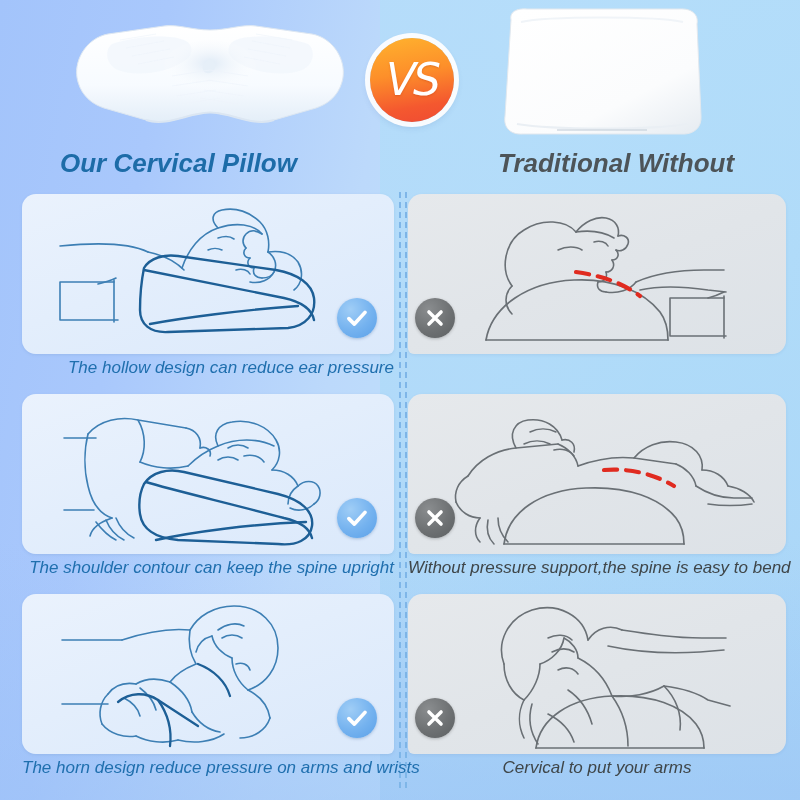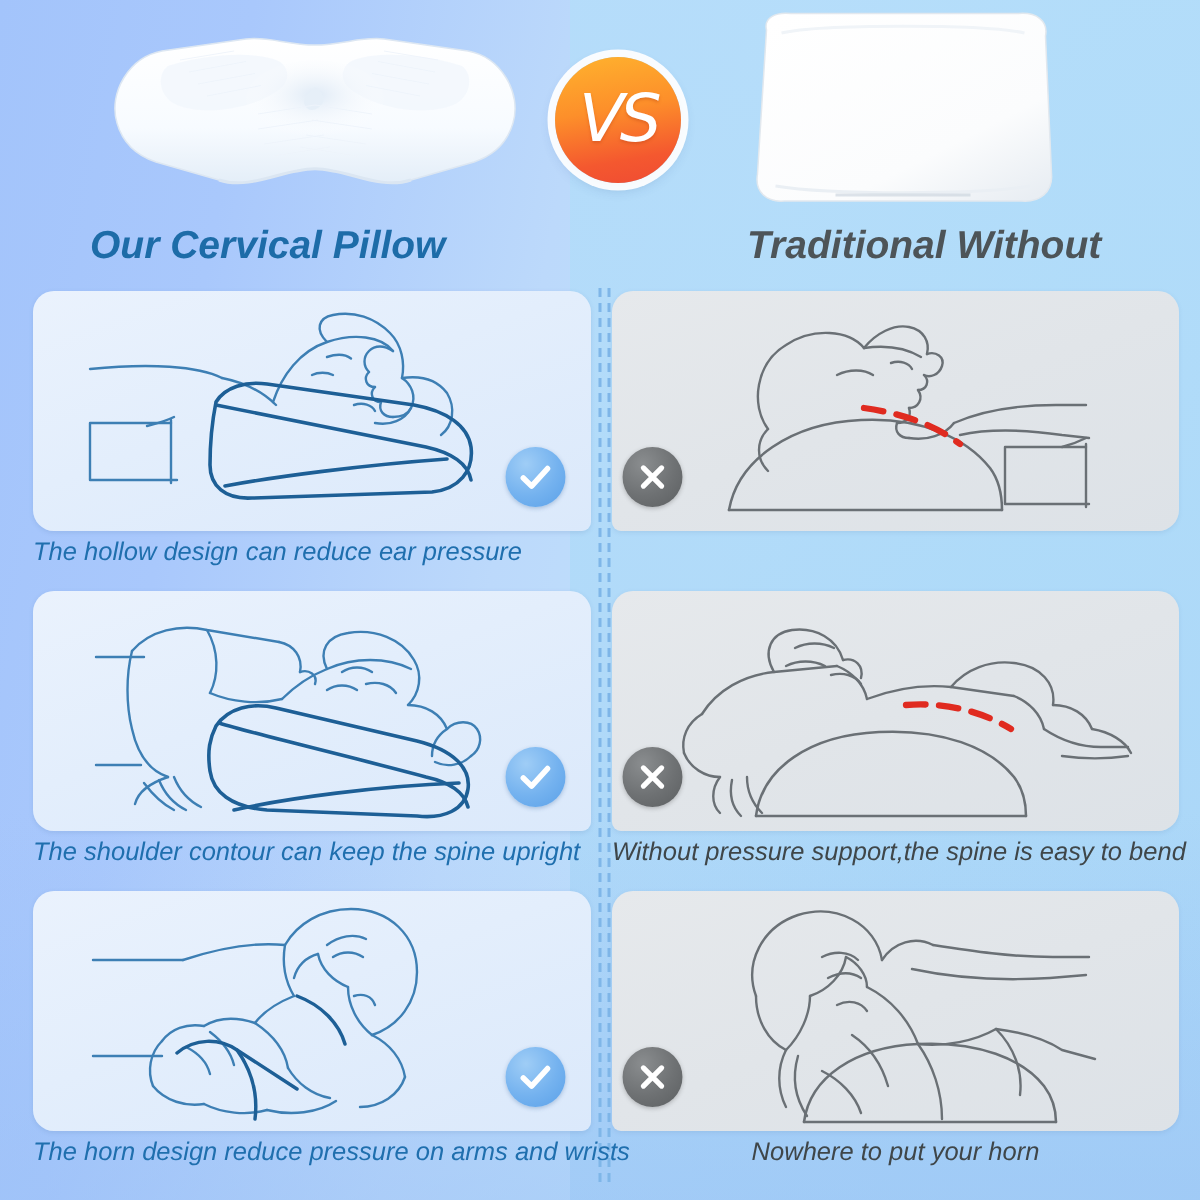--- a/index.html
+++ b/index.html
@@ -90,21 +90,21 @@
     left:415px; top:108px;
     background:radial-gradient(circle at 34% 28%,#8a8d8f 0%,#6e7173 55%,#5c5f61 100%);
     box-shadow:0 1px 3px rgba(60,60,60,.3);
   }
   .badge svg{ width:26px; height:26px; }
 
   .caption{
     position:absolute; top:168px; font-size:17px; font-style:italic;
     white-space:nowrap;
   }
-  .caption-left{ color:#1f6fae; left:22px; width:372px; text-align:left; }
+  .caption-left{ color:#1f6fae; left:22px; width:372px; text-align:right; }
   .caption-right{ color:#3f4649; left:408px; width:378px; text-align:center; }
 </style>
 </head>
 <body>
 
 <div class="bg-right-wash"></div>
 <div class="bg-bottom-wash"></div>
 
 <div class="hero">
 
@@ -407,16 +407,16 @@
           <path d="M4.5 12.6 L9.6 17.6 L19.4 6.8" fill="none" stroke="#fff" stroke-width="3.4" stroke-linecap="round" stroke-linejoin="round"></path>
         </svg>
     </div>
     <div class="badge badge-no">
       <svg viewBox="0 0 24 24">
           <path d="M6.4 6.4 L17.6 17.6 M17.6 6.4 L6.4 17.6" fill="none" stroke="#fff" stroke-width="3.2" stroke-linecap="round"></path>
         </svg>
     </div>
 
     <div class="caption caption-left">The horn design reduce pressure on arms and wrists</div>
-    <div class="caption caption-right">Nowhere to put your horn</div>
+    <div class="caption caption-right">Cervical to put your arms</div>
   </div>
 
 </div>
 
 </body></html>

